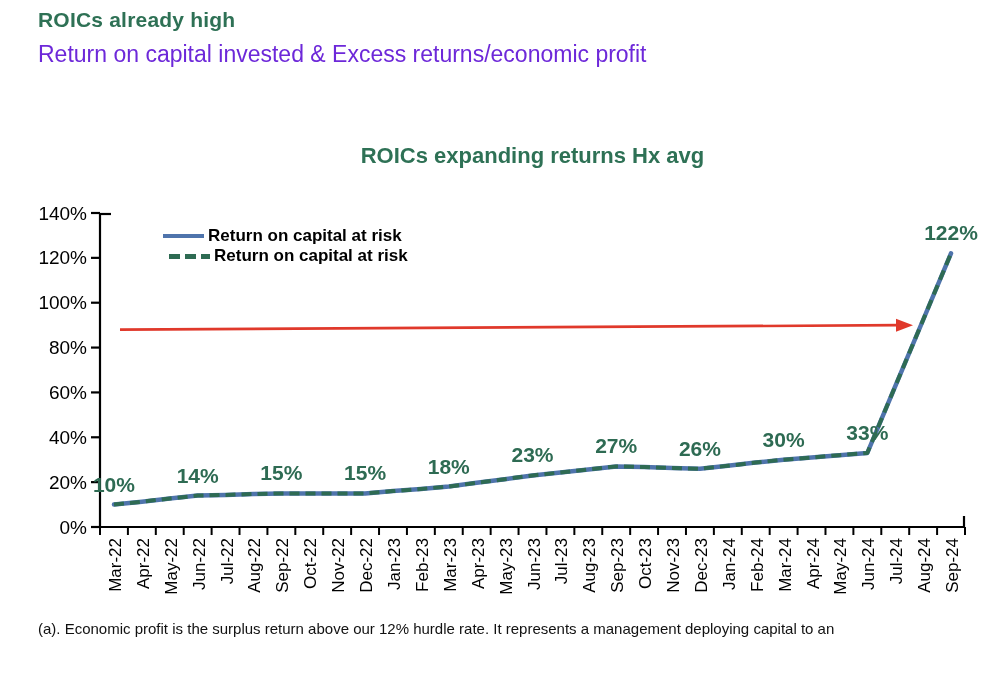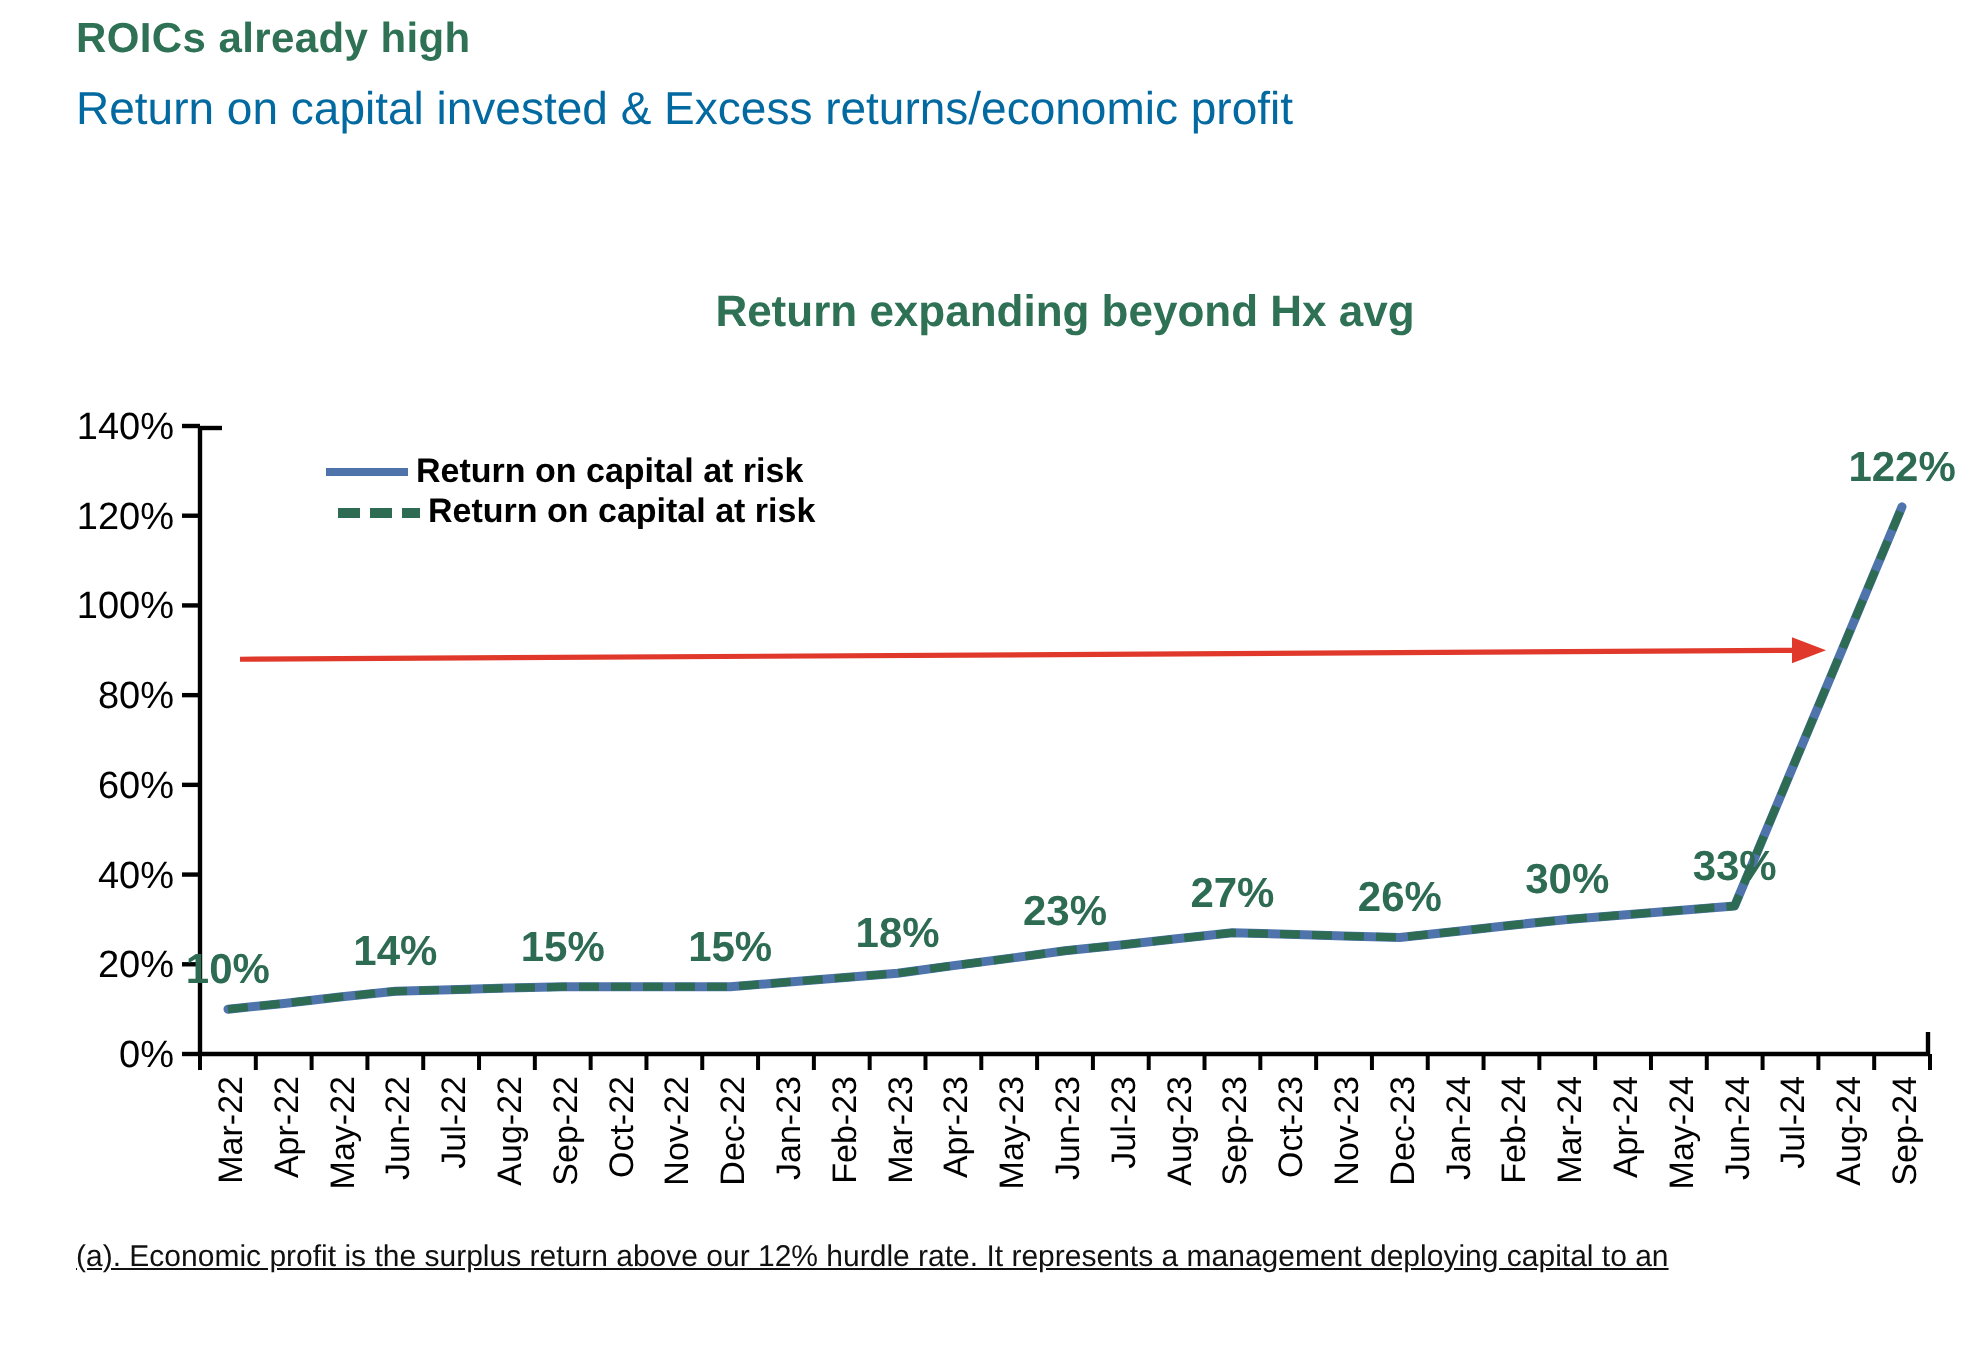--- a/index.html
+++ b/index.html
@@ -2,21 +2,21 @@
 <html><head>
 <meta charset="utf-8">
 <style>
   html,body{margin:0;padding:0;background:#fff;}
   .canvas{
     position:relative;width:994px;height:682px;background:#ffffff;
     font-family:"Liberation Sans", sans-serif;overflow:hidden;
   }
   .header{position:absolute;left:38px;top:8px;}
   .page-title{margin:0;font-size:21px;font-weight:bold;color:#2E7155;letter-spacing:.2px;}
-  .page-subtitle{margin:9px 0 0 0;font-size:23px;color:#0369a1;}
+  .page-subtitle{margin:9px 0 0 0;font-size:23px;color:#6d28d9;}
   .chart-title{
     position:absolute;left:100px;top:143px;width:865px;text-align:center;
     font-size:22px;font-weight:bold;color:#2E7155;
   }
   .legend{
     position:absolute;left:157px;top:226px;display:flex;align-items:center;
     font-size:17px;font-weight:bold;color:#000;flex-direction:column;
   }
   .legend-item{display:flex;align-items:center;}
   .legend-item + .legend-item{margin-left:12px;}
@@ -24,33 +24,33 @@
   .swatch-solid{background:#4F74AC;}
   .swatch-dashed{
     height:5px;
     background:repeating-linear-gradient(90deg,#2E6B53 0 11px,transparent 11px 16px);
   }
   .chart-svg{position:absolute;left:0;top:0;}
   .footnote{
     position:absolute;left:38px;top:619px;width:920px;
     font-size:15px;color:#111;line-height:1.3;
   }
-  .footnote div{white-space:nowrap;text-decoration:underline;}
+  .footnote div{white-space:nowrap;}
 </style>
 </head>
 <body>
 
 <div class="canvas">
 
   <div class="header">
     <h1 class="page-title">ROICs already high</h1>
     <div class="page-subtitle">Return on capital invested &amp; Excess returns/economic profit</div>
   </div>
 
-  <div class="chart-title">Return expanding beyond Hx avg</div>
+  <div class="chart-title">ROICs expanding returns Hx avg</div>
 
   <div class="legend">
     <div class="legend-item">
       <span class="swatch swatch-solid"></span>
       <span>Return on capital at risk</span>
     </div>
     <div class="legend-item">
       <span class="swatch swatch-dashed"></span>
       <span>Return on capital at risk</span>
     </div>

